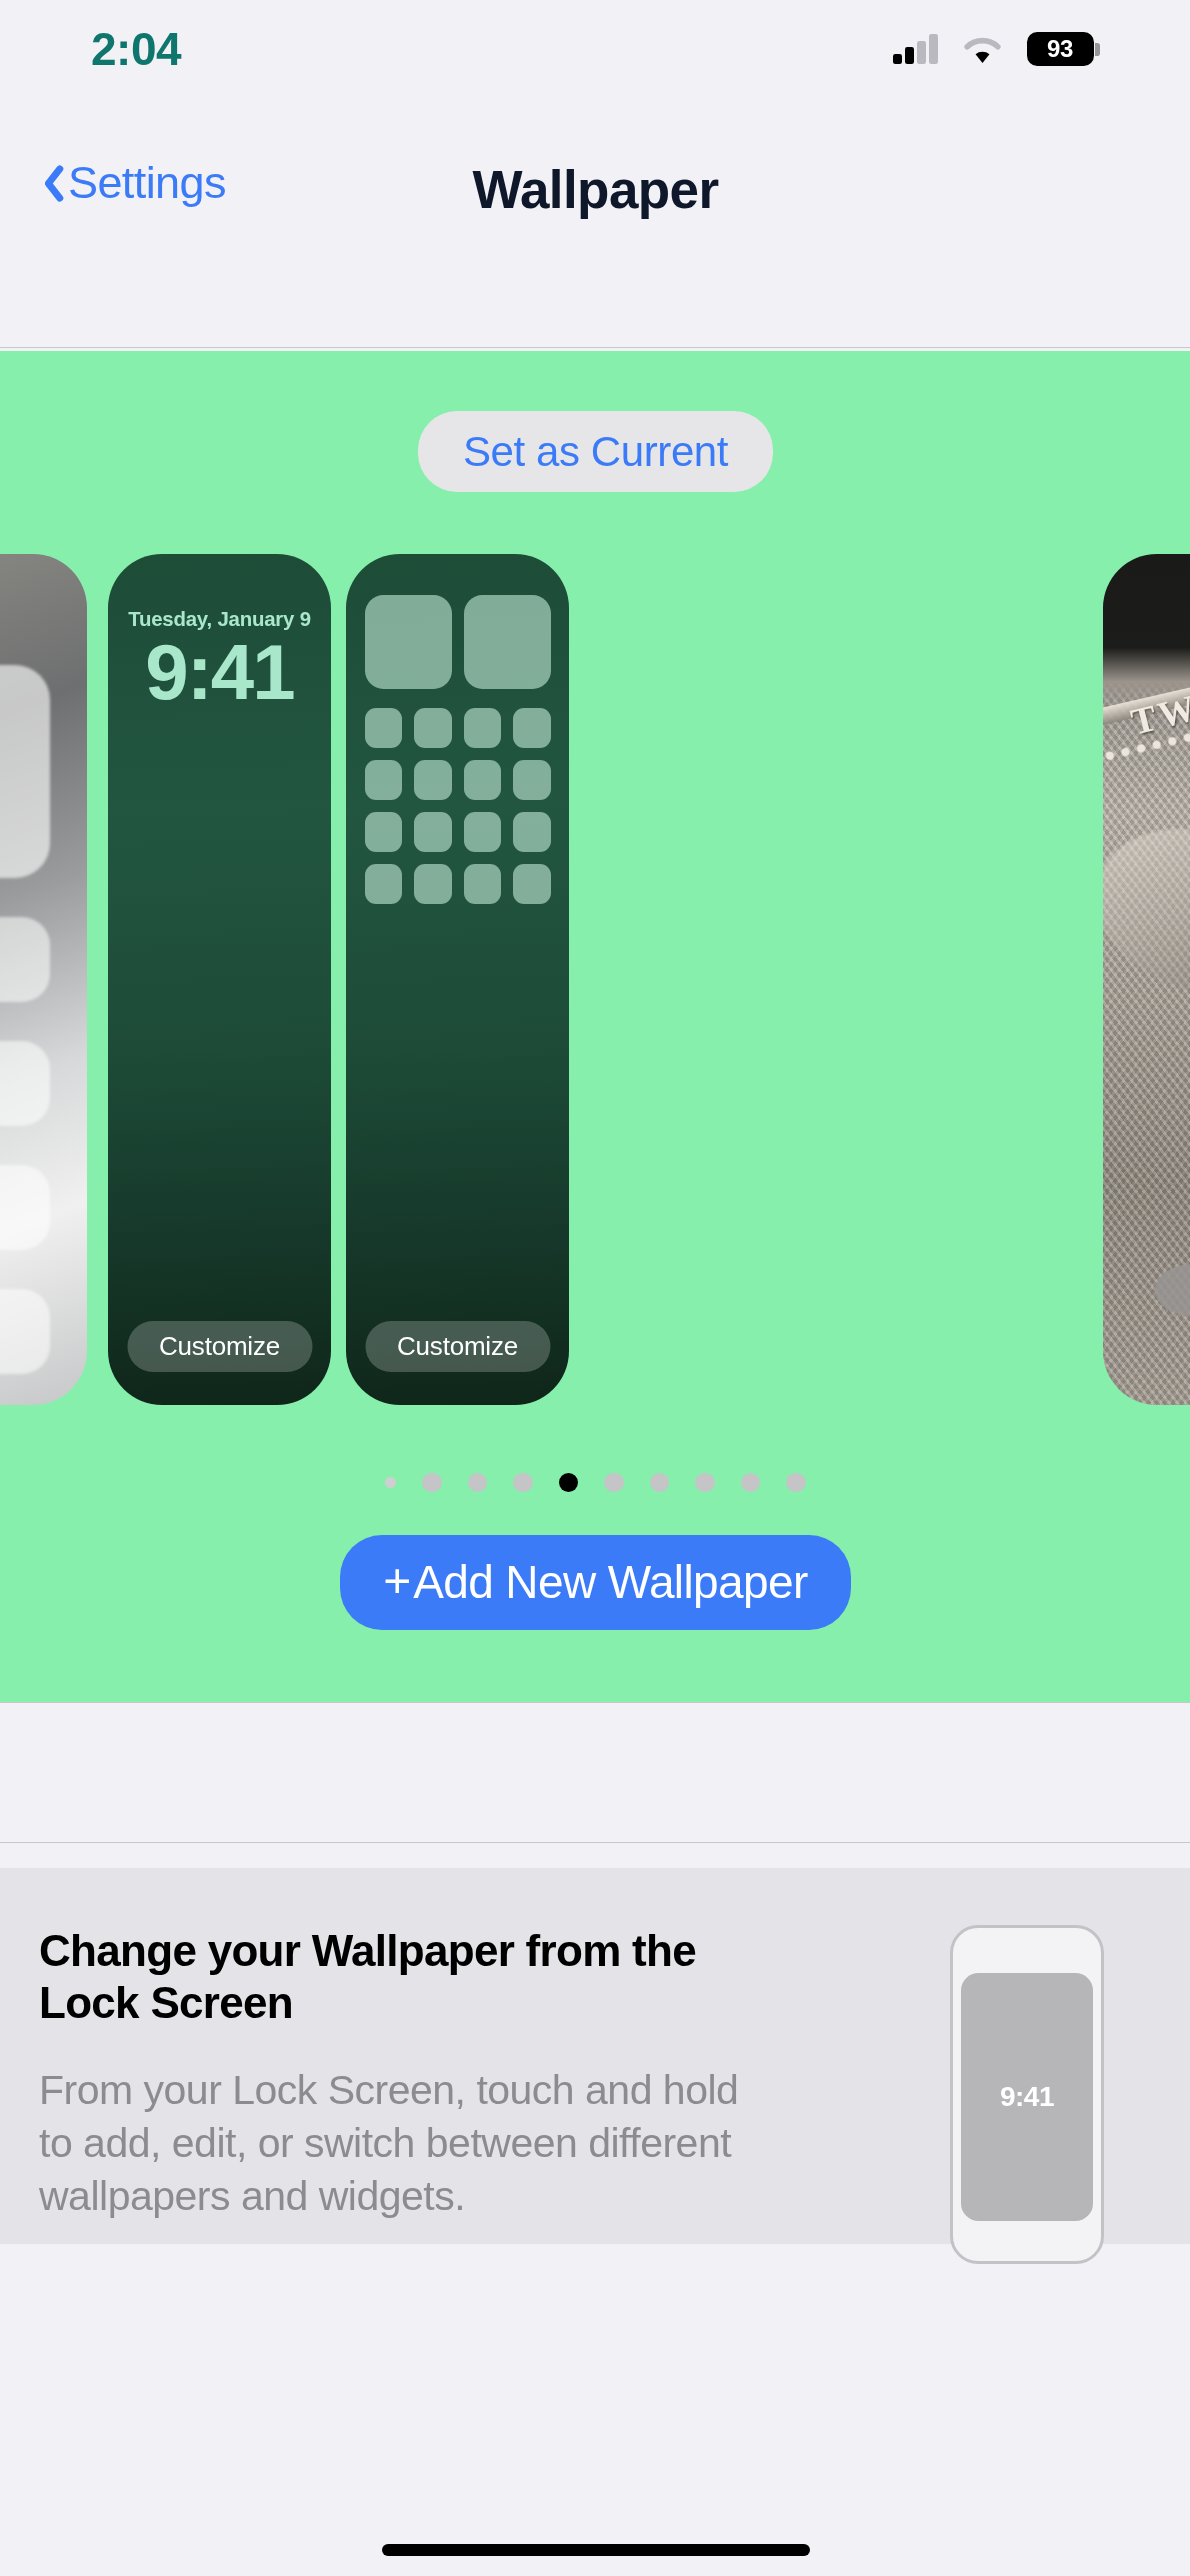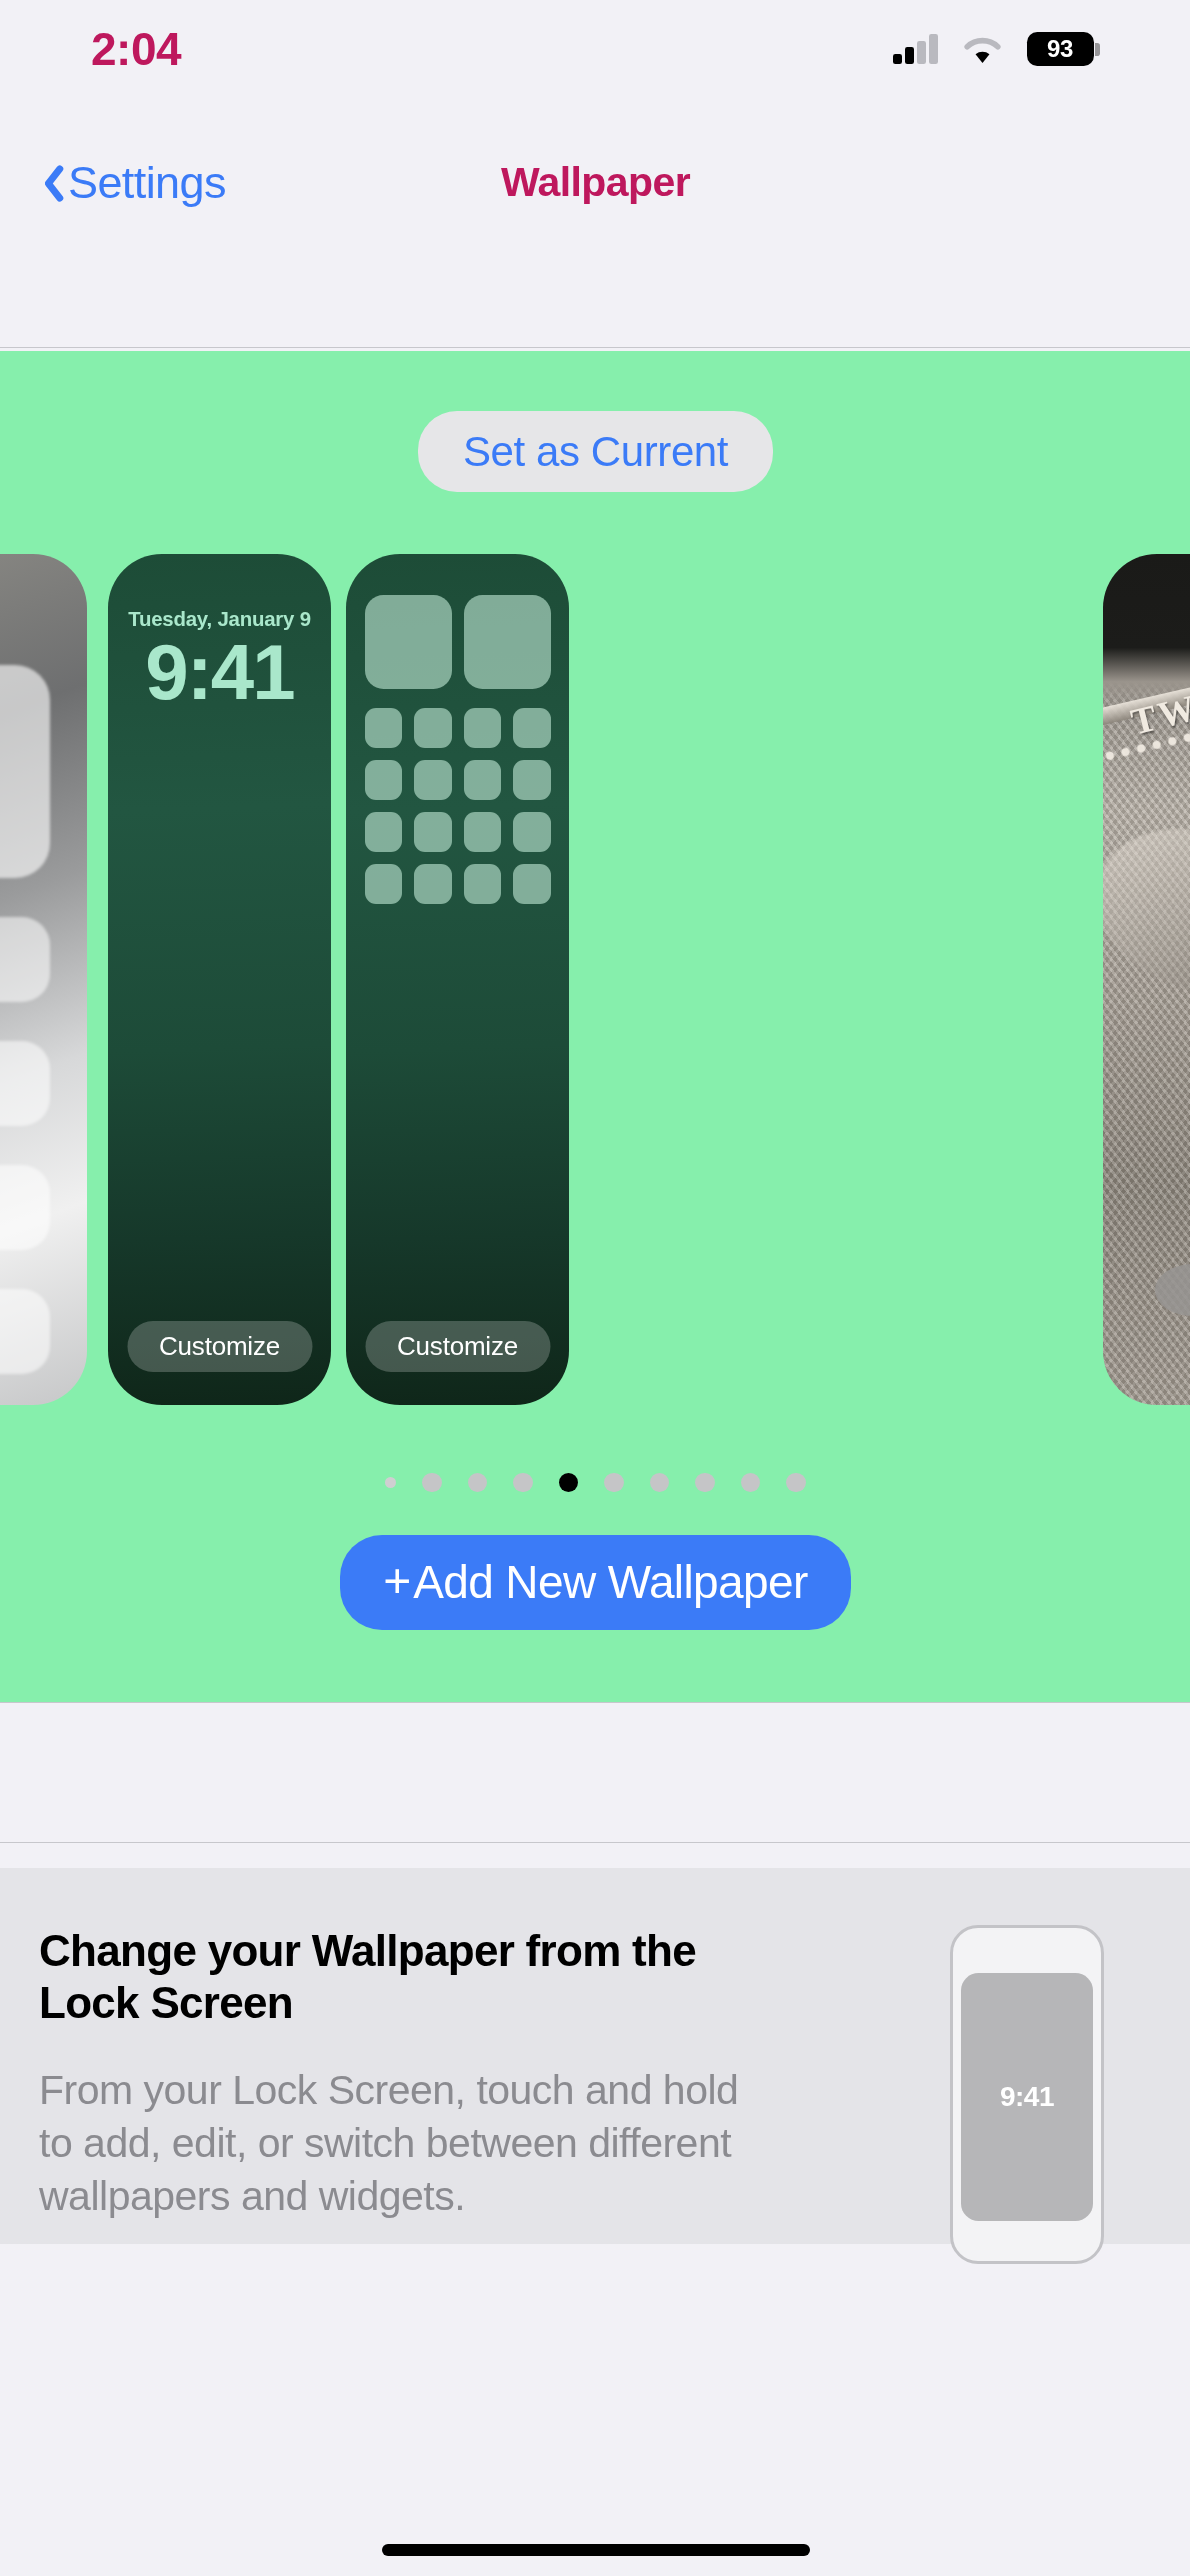--- a/index.html
+++ b/index.html
@@ -12,21 +12,21 @@
   }
   #screen { position:relative; width:1191px; height:2576px; background:#f2f1f6; }
 
   
   .statusbar {
     position:absolute; top:0; left:0; width:1191px; height:85px;
     display:flex; align-items:center; justify-content:space-between;
     padding:0 91px 0 91px;
   }
   .sb-time {
-    font-size:46px; font-weight:700; color:#be185d;
+    font-size:46px; font-weight:700; color:#0f766e;
     letter-spacing:-0.5px; margin-top:13px;
   }
   .sb-right { display:flex; align-items:center; gap:25px; margin-top:13px; }
   .sig { display:flex; align-items:flex-end; gap:3.7px; height:30px; }
   .sig i { display:block; width:8.3px; border-radius:2.3px; background:#000; }
   .sig i:nth-child(1){ height:10.2px; }
   .sig i:nth-child(2){ height:16.7px; }
   .sig i:nth-child(3){ height:23px; background:#b9b9bf; }
   .sig i:nth-child(4){ height:30px; background:#b9b9bf; }
   .wifi { width:39px; height:29px; position:relative; }
@@ -59,21 +59,21 @@
     content:""; position:absolute; left:8.3px; width:7.4px; height:25px;
     background:#3b7bf7; border-radius:3.7px;
   }
   .chev::before { top:0.9px;  transform:rotate(38deg); transform-origin:bottom center; }
   .chev::after  { top:21.3px; transform:rotate(-38deg); transform-origin:top center; }
   .nav-back-label {
     font-size:45px; color:#3b7bf7; letter-spacing:-0.6px;
   }
   .nav-title {
     position:absolute; left:0; right:0; top:74px;
-    text-align:center; font-size:41px; font-weight:700; color:#be185d;
+    text-align:center; font-size:53px; font-weight:700; color:#0f172a;
     letter-spacing:-0.6px;
   }
 
   
   .carousel-section {
     position:absolute; top:351px; left:0; width:1191px; height:1351px;
     background:#86efac; overflow:hidden;
   }
   .set-current-wrap {
     position:absolute; top:60px; left:0; width:1191px;

